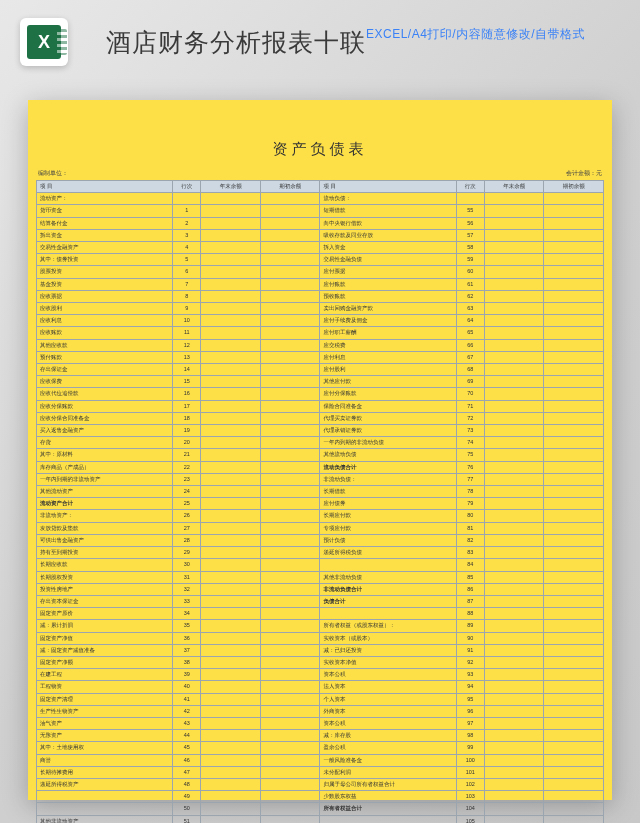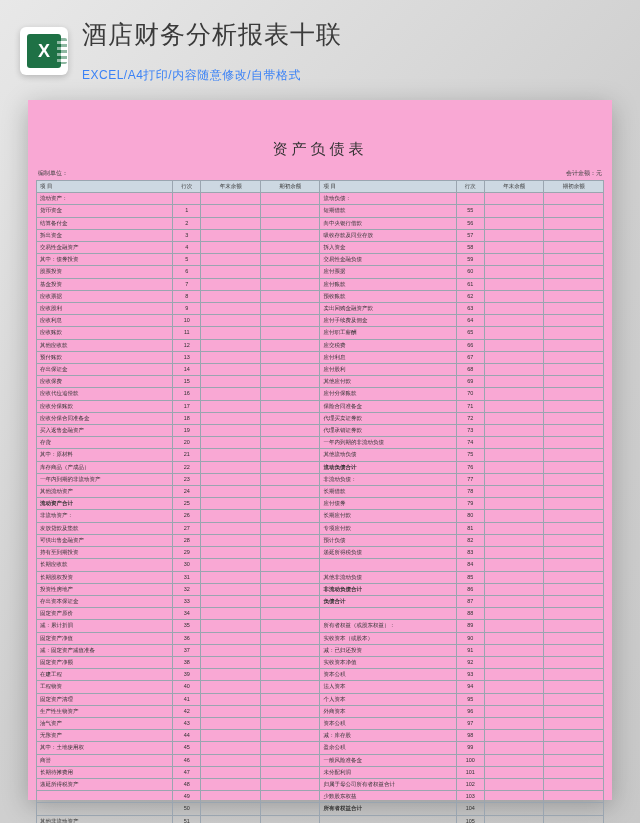--- a/index.html
+++ b/index.html
@@ -46,30 +46,30 @@
     content: "";
     position: absolute;
     right: -6px;
     top: 4px;
     width: 10px;
     height: 26px;
     background: repeating-linear-gradient(to bottom, #1e7145 0 3px, #fff 3px 6px);
     border-radius: 0 2px 2px 0;
     opacity: 0.5;
   }
-  .header-text { display: flex; flex-direction: column; gap: 16px; }
+  .header-text { display: flex; flex-direction: row; gap: 0; margin-left: 24px; }
   .main-title { font-size: 25px; color: #3a3a3a; font-weight: 400; letter-spacing: 1px; }
   .subtitle { font-size: 12px; color: #3b82f6; letter-spacing: 0.5px; }
   .sheet-shadow {
     position: absolute;
     left: 28px;
     top: 100px;
     width: 584px;
     height: 700px;
-    background: #f9a8d4;
+    background: #fde047;
     box-shadow: 0 6px 24px rgba(0,0,0,0.25);
     padding: 40px 8px 8px 8px;
   }
   .sheet-title {
     text-align: center;
     font-size: 15px;
     color: #333;
     margin-bottom: 10px;
     letter-spacing: 4px;
     font-weight: 500;

